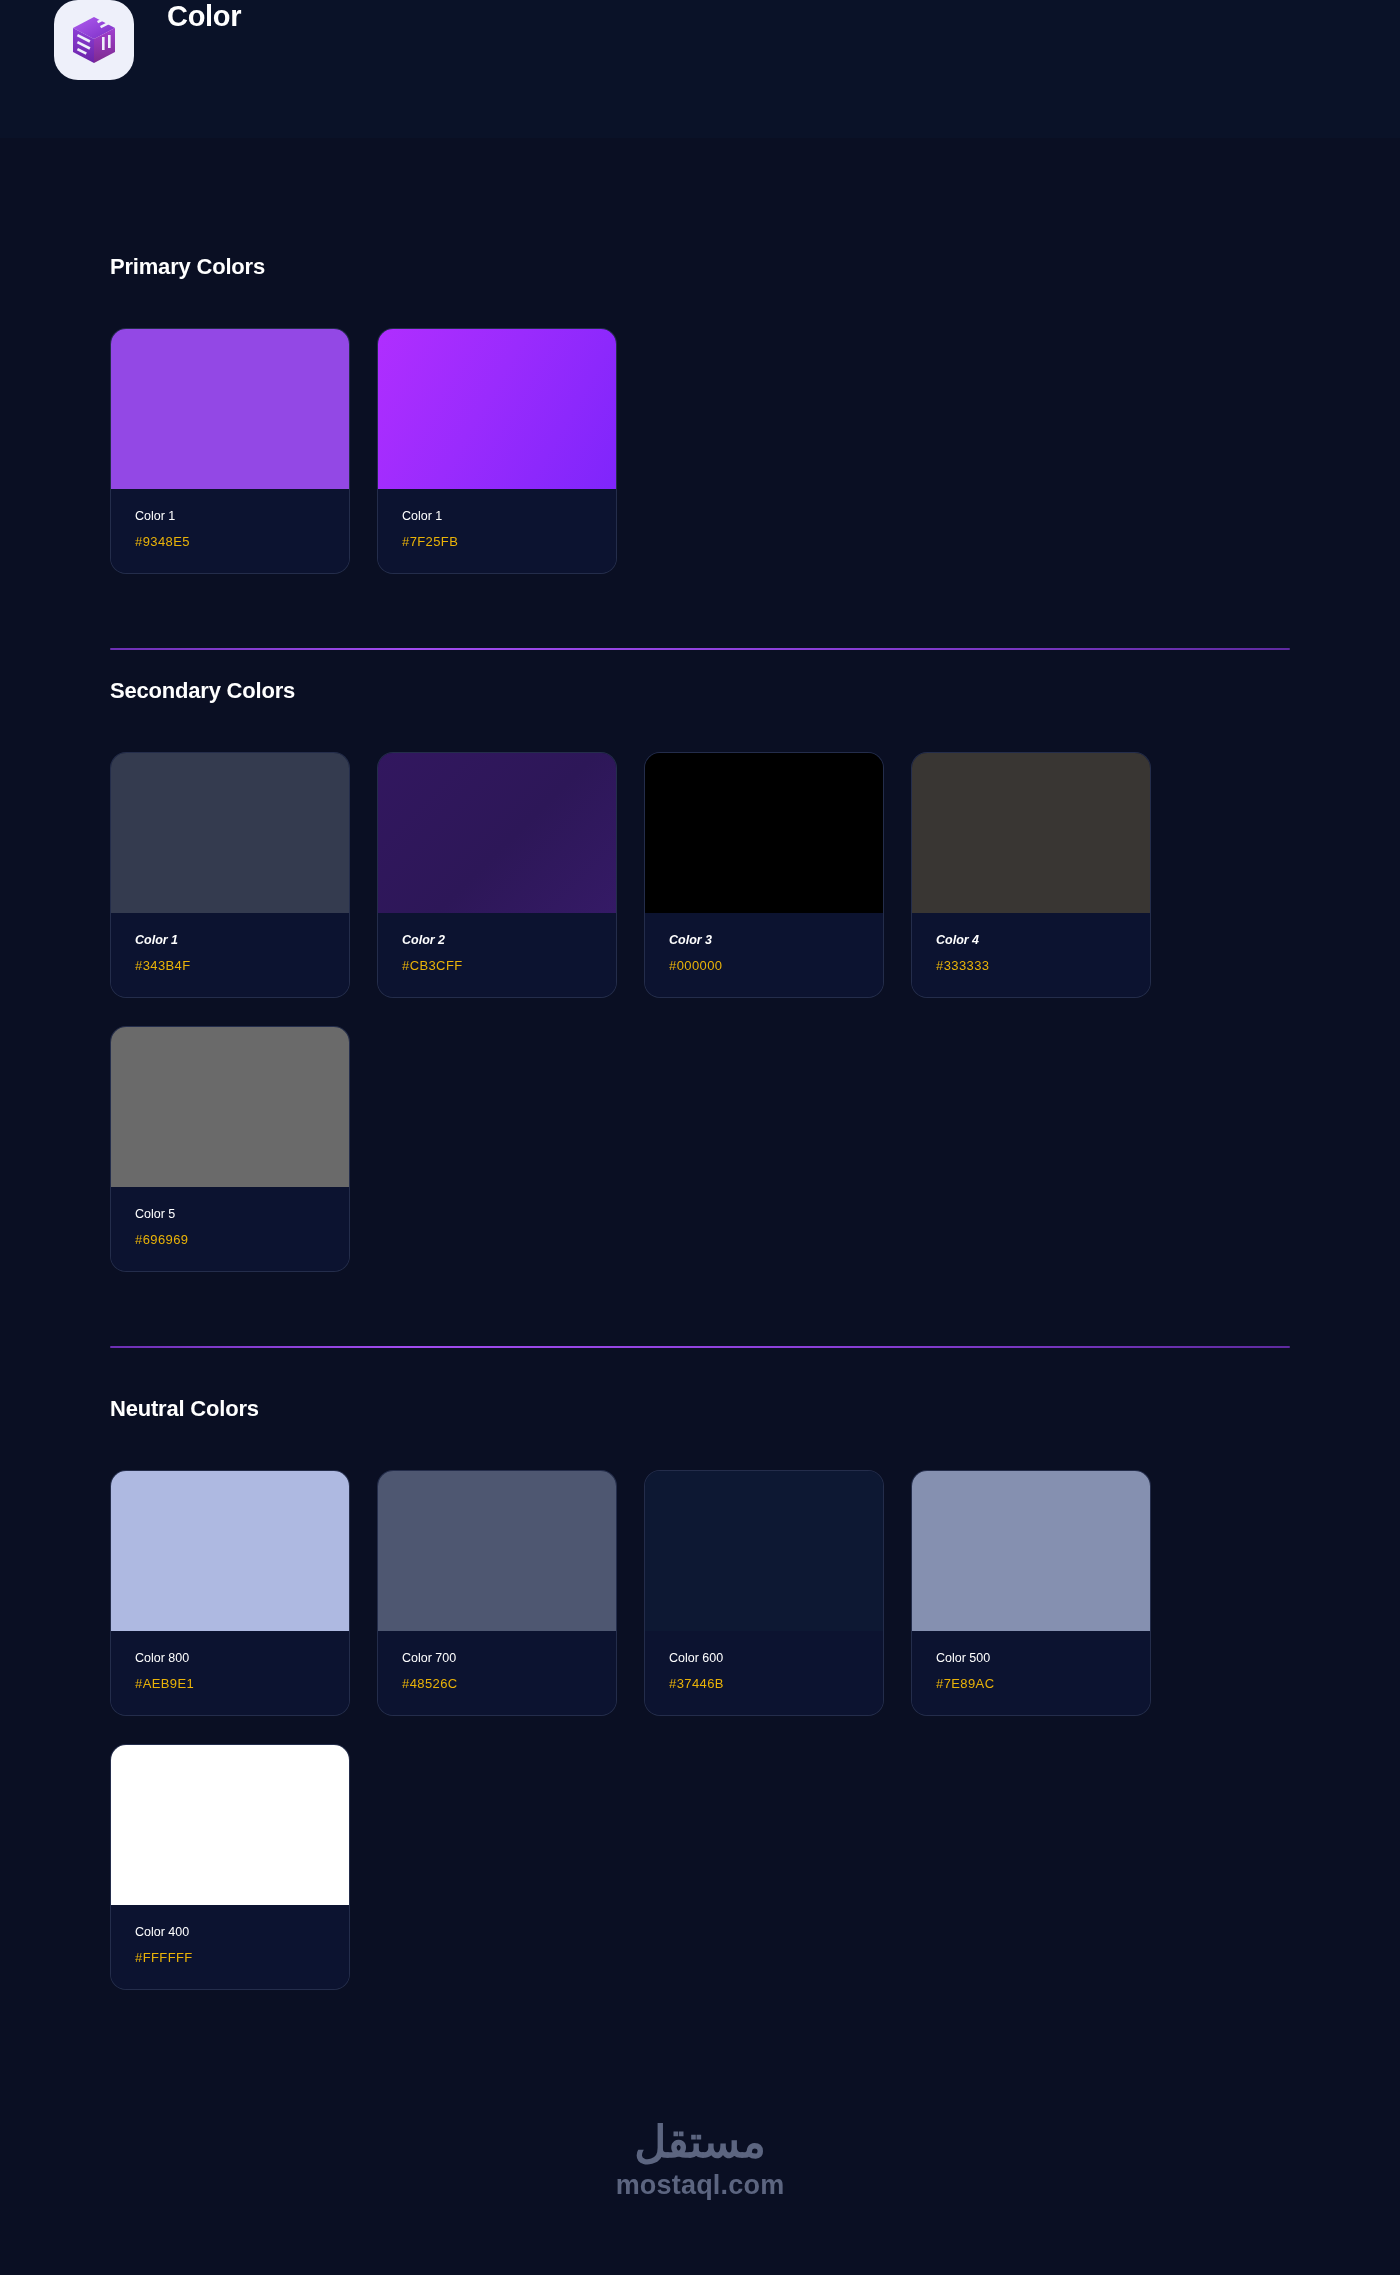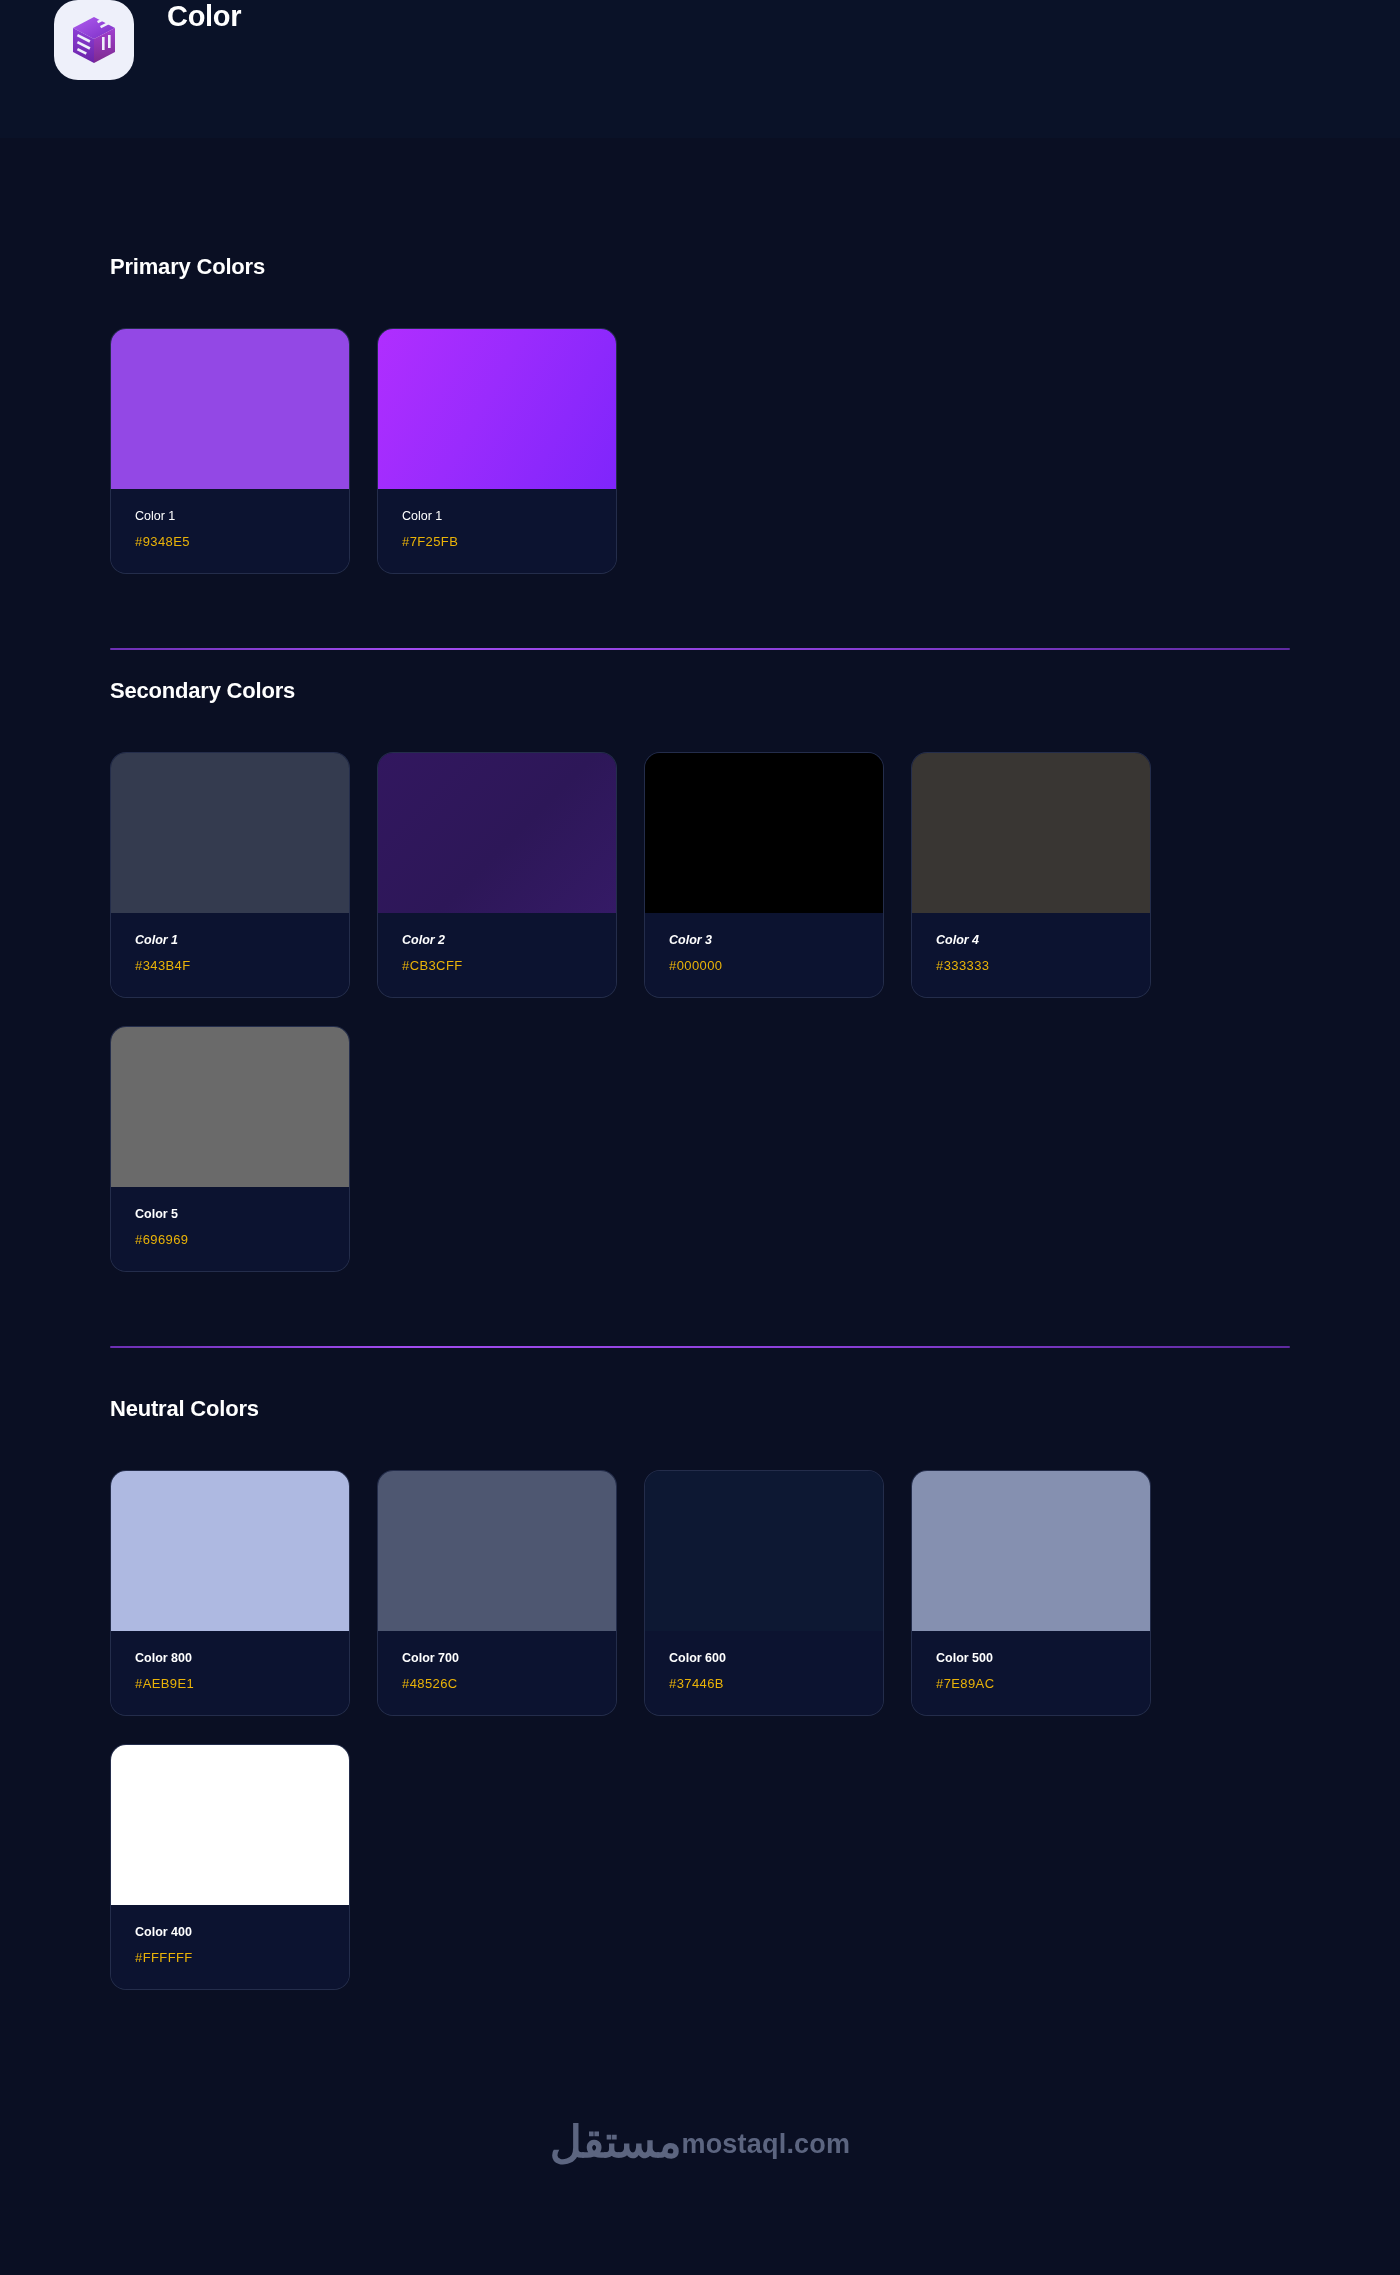--- a/index.html
+++ b/index.html
@@ -79,21 +79,21 @@
   .swatch-info {
     padding: 18px 24px 22px 24px;
     background: #0c1330;
   }
   .swatch-name {
     color: #ffffff;
     font-size: 12.5px;
     line-height: 1.5;
     margin-bottom: 7px;
   }
-  .swatch-name.bold   { font-weight: 700; }
+  .swatch-name.bold   { font-weight: 400; }
   .swatch-name.italic { font-weight: 700; font-style: italic; }
   .swatch-hex {
     color: #eab308;
     font-size: 13px;
     letter-spacing: 0.4px;
     line-height: 1.4;
   }
 
   
   .divider {
@@ -101,21 +101,21 @@
     margin: 74px 0 0 0;
     background: linear-gradient(90deg, #6c2fb3 0%, #a24cf0 25%, #8b3fd8 60%, #5f2aa0 100%);
     border-radius: 2px;
   }
 
   
   .footer {
     margin-top: 130px;
     padding-bottom: 40px;
     display: flex;
-    flex-direction: row;
+    flex-direction: column;
     align-items: center;
     justify-content: center;
   }
   .footer-arabic {
     color: #5c6580;
     font-size: 44px;
     font-weight: 700;
     line-height: 1;
     direction: rtl;
   }

